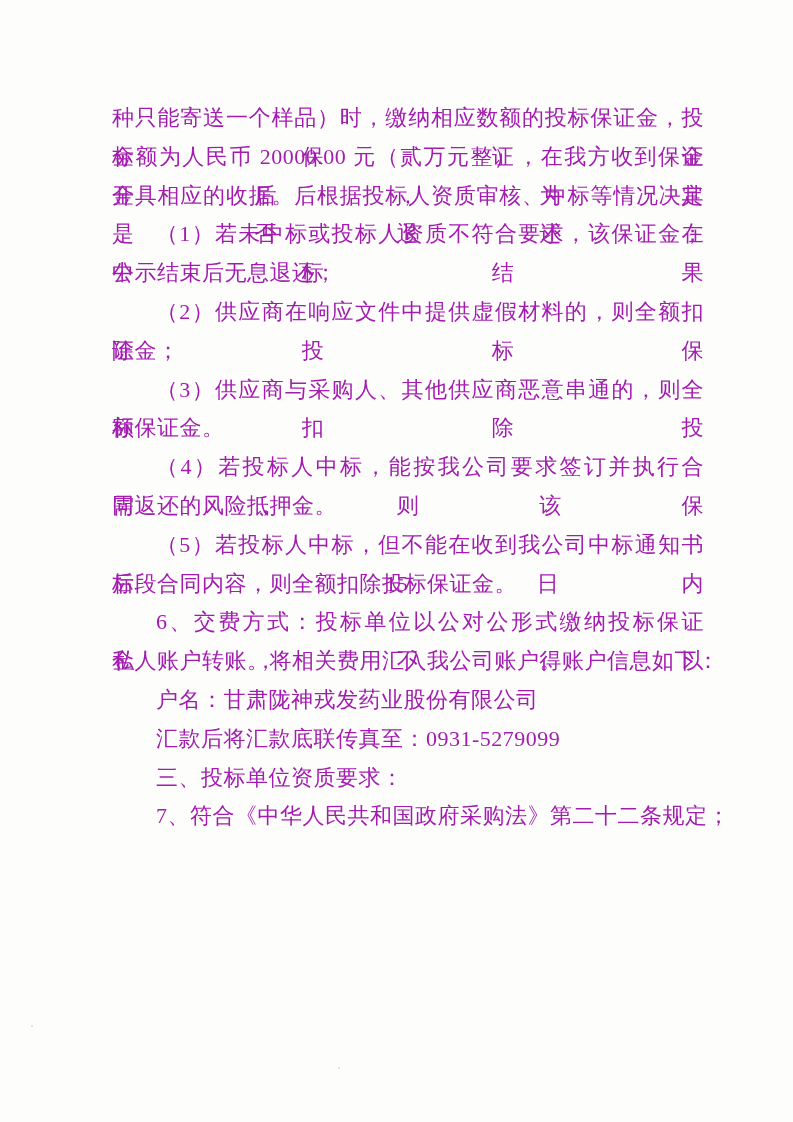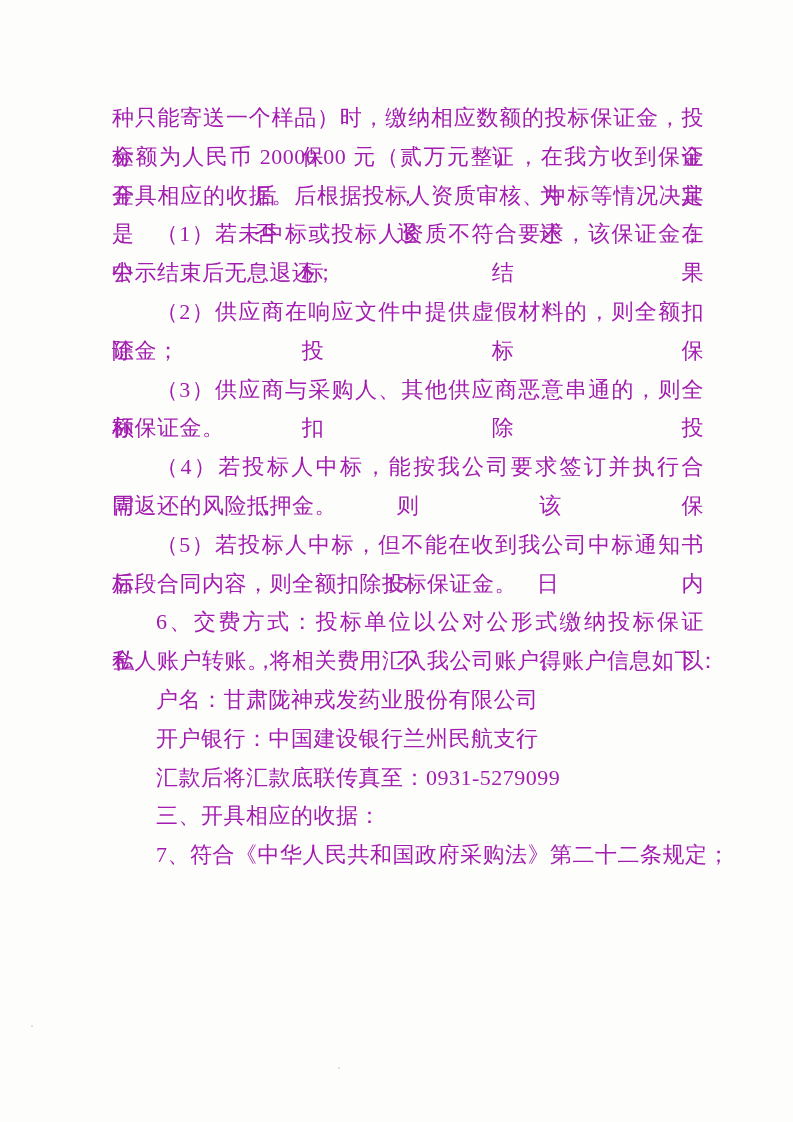--- a/index.html
+++ b/index.html
@@ -64,20 +64,19 @@
       <div class="line">证金；</div>
       <div class="line j ind">（3）供应商与采购人、其他供应商恶意串通的，则全额扣除投</div>
       <div class="line">标保证金。</div>
       <div class="line j ind">（4）若投标人中标，能按我公司要求签订并执行合同，则该保</div>
       <div class="line">需返还的风险抵押金。</div>
       <div class="line j ind">（5）若投标人中标，但不能在收到我公司中标通知书后 15 日内</div>
       <div class="line">标段合同内容，则全额扣除投标保证金。</div>
       <div class="line j ind">6、交费方式：投标单位以公对公形式缴纳投标保证金，不得以</div>
       <div class="line">私人账户转账。将相关费用汇入我公司账户。账户信息如下：</div>
       <div class="line ind">户名：甘肃陇神戎发药业股份有限公司</div>
-      <div class="line ind">开户银行：中国建设银行兰州民航支行</div>
       <div class="line ind">汇款后将汇款底联传真至：0931-5279099</div>
-      <div class="line ind">三、开具相应的收据：</div>
+      <div class="line ind">三、投标单位资质要求：</div>
       <div class="line ind">7、符合《中华人民共和国政府采购法》第二十二条规定；</div>
     </div>
   <div class="speck" style="left:31px; top:1025px;"></div>
   <div class="speck" style="left:338px; top:1067px;"></div>
 </div>
 
 </body></html>

